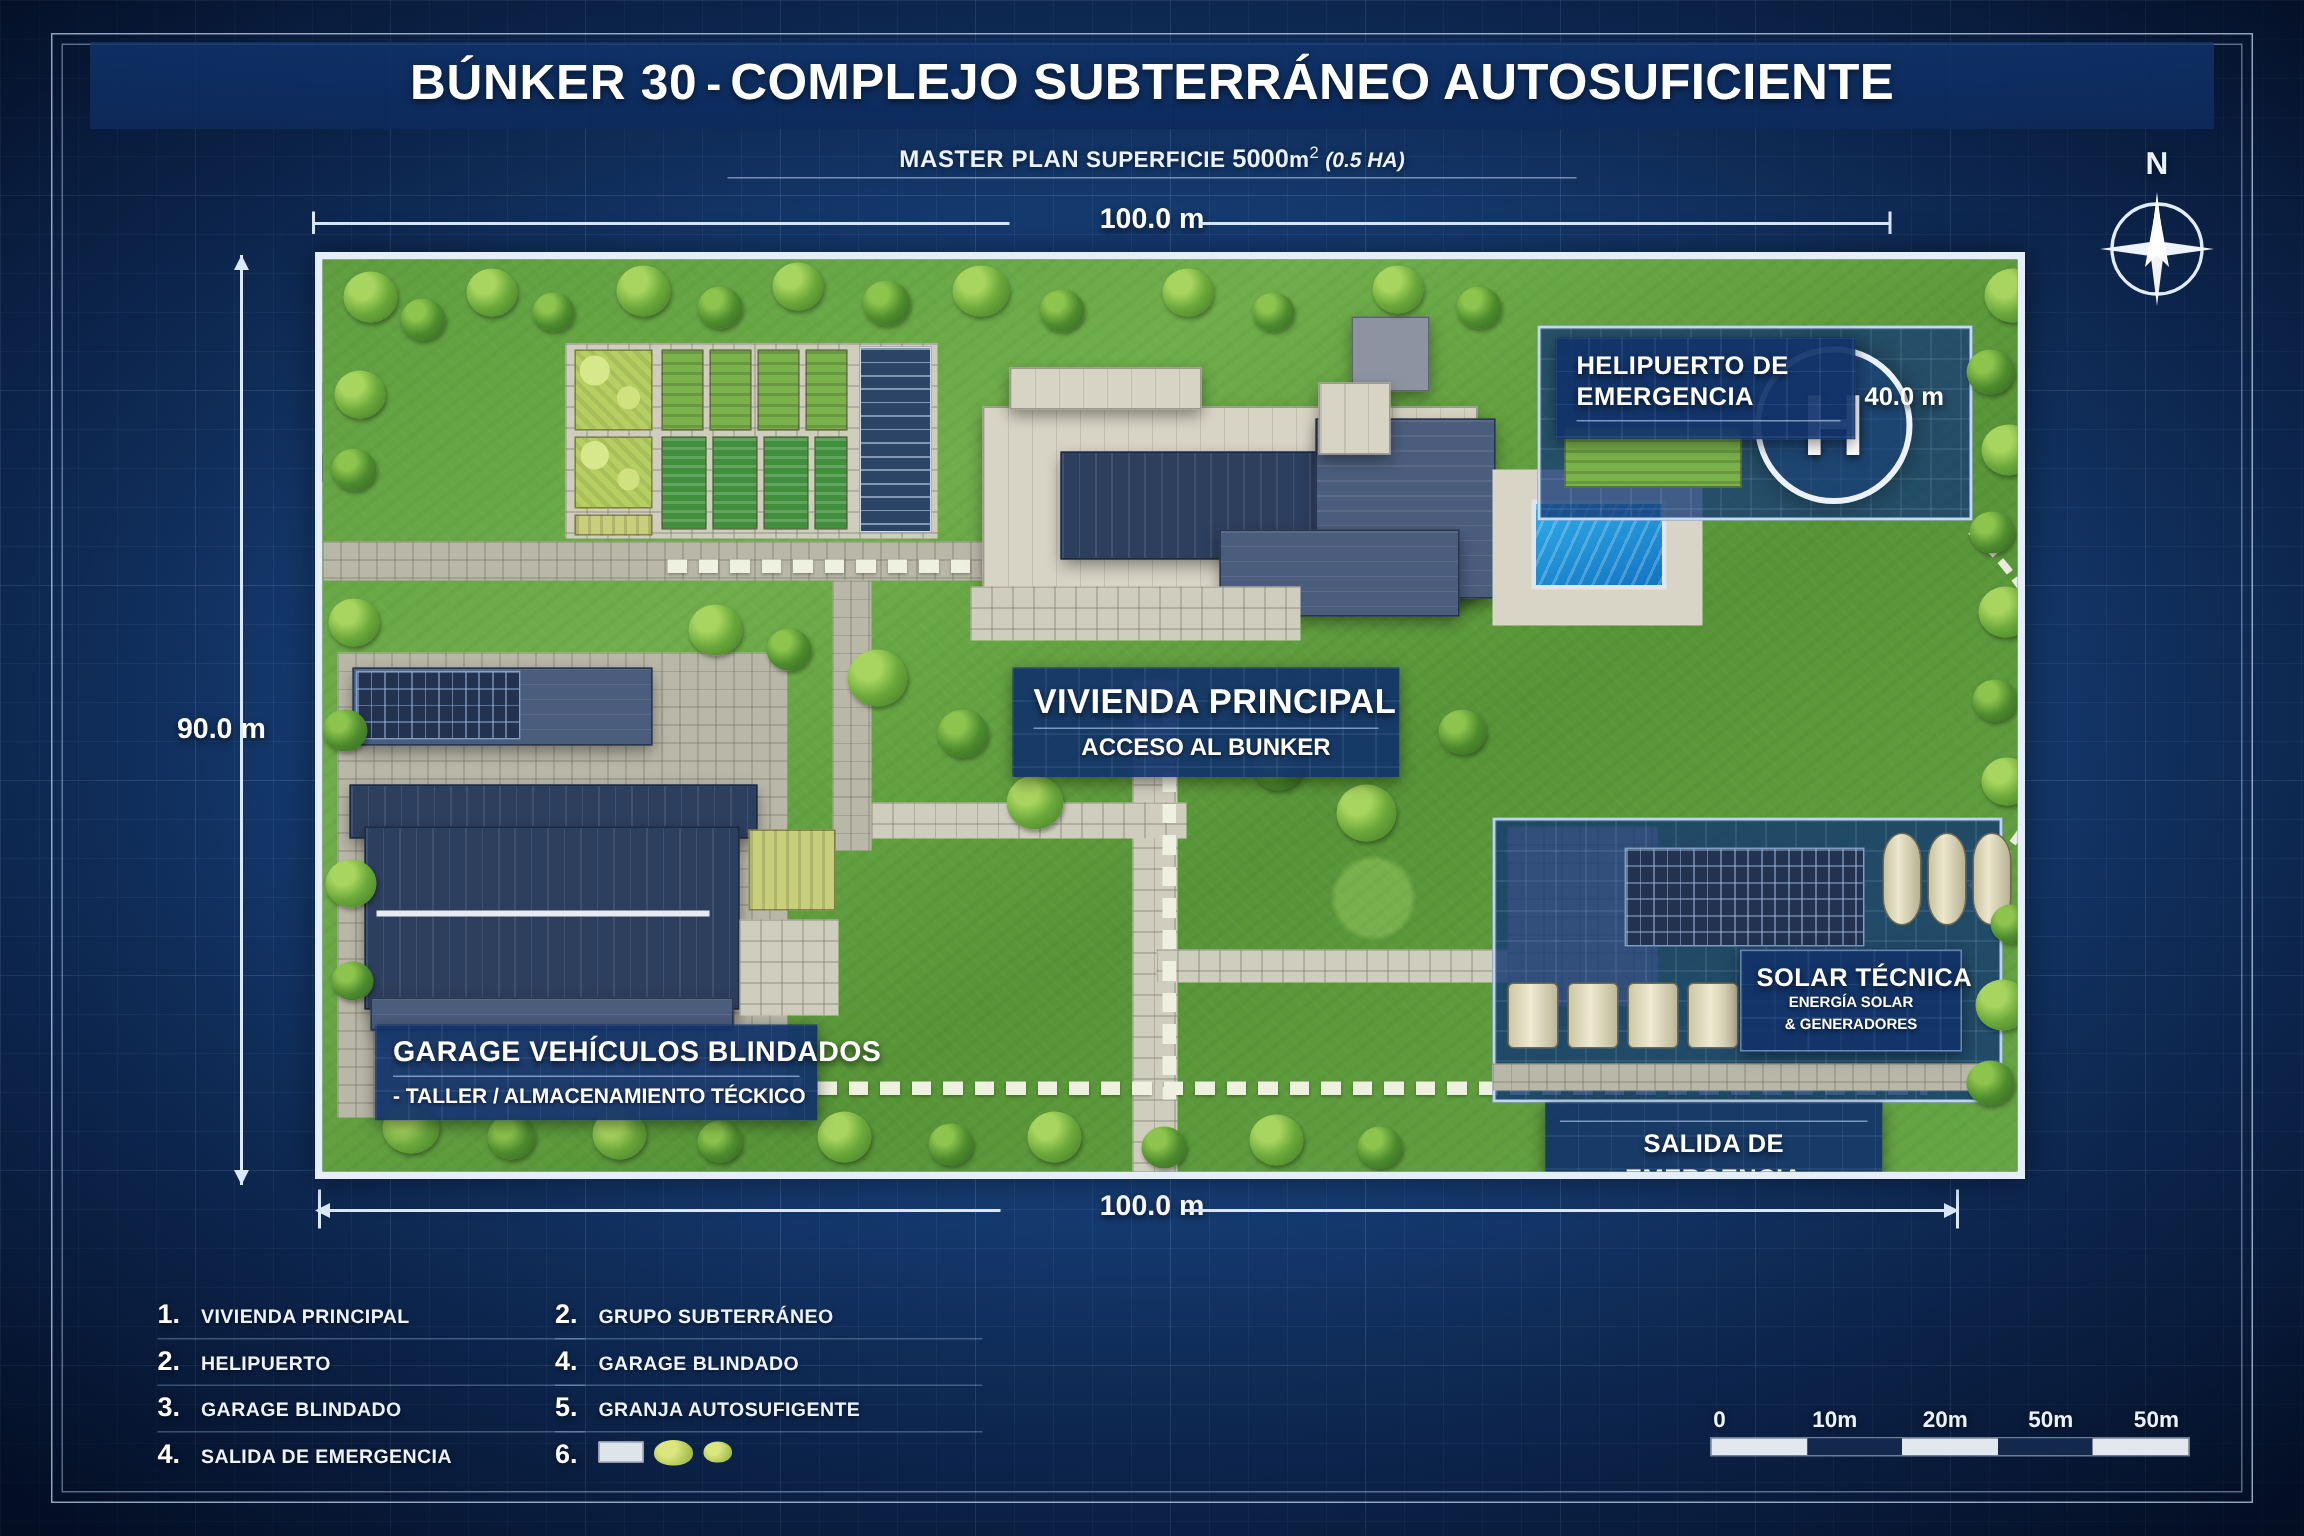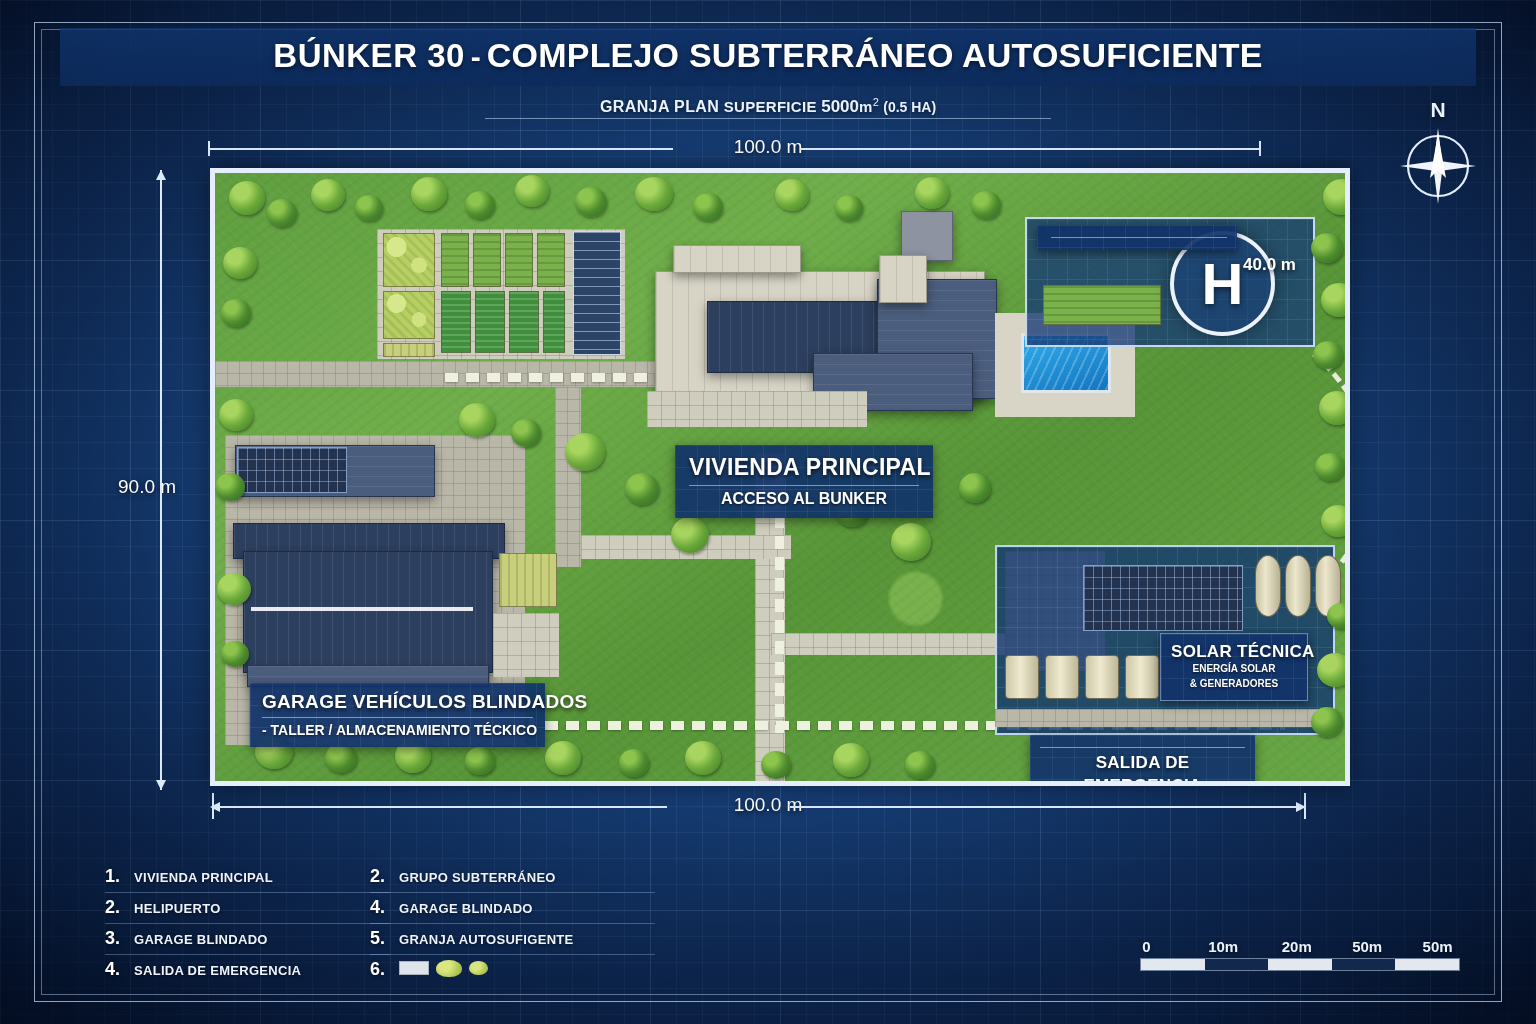--- a/index.html
+++ b/index.html
@@ -56,34 +56,34 @@
   #title-text .t-sub  { font-size:34px; font-weight:bold; letter-spacing:.2px; }
 
   #subtitle-row {
     position:absolute; top:96px; left:0; right:0; text-align:center;
     color:#eaf2ff; white-space:nowrap; text-shadow:0 1px 4px rgba(0,0,0,.6);
   }
   #subtitle-row .s-strong { font-size:16px; font-weight:bold; letter-spacing:.4px; }
   #subtitle-row .s-norm   { font-size:15px; font-weight:600; letter-spacing:.3px; }
   #subtitle-row .s-big    { font-size:17px; font-weight:bold; }
   #subtitle-row .s-sup    { font-size:11px; vertical-align:super; }
-  #subtitle-row .s-ha     { font-size:14px; font-weight:600; }
+  #subtitle-row .s-ha     { font-size:14px; font-weight:600;font-style:italic; }
   #sub-rule { left:485px; top:118px; width:566px; }
 
   
   #compass { position:absolute; left:1392px; top:100px; width:92px; height:110px; }
   #compass .n-label {
     position:absolute; top:-2px; left:0; right:0; text-align:center;
     font-size:21px; font-weight:bold; color:#e8f1ff;
     text-shadow:0 1px 4px rgba(0,0,0,.6);
   }
 
   
   .dim-label {
-    position:absolute; color:#ffffff; font-weight:normal;
+    position:absolute; color:#ffffff; font-weight:bold;
     text-shadow:0 2px 5px rgba(0,0,0,.7); white-space:nowrap;
   }
   #dim-top-label  { top:136px; left:0; width:1536px; text-align:center; font-size:19px; }
   #dim-top-line-l { position:absolute; top:148px; left:208px; width:465px; height:1.6px; background:#dce9fb; }
   #dim-top-line-r { position:absolute; top:148px; left:800px; width:460px; height:1.6px; background:#dce9fb; }
   .tick-v { position:absolute; width:1.6px; background:#dce9fb; }
 
   #dim-left-label { top:476px; left:118px; font-size:19px; }
   #dim-left-line  { position:absolute; left:160px; top:170px; width:1.6px; height:620px; background:#dce9fb; }
 
@@ -335,21 +335,21 @@
 
 <div class="frame-outer"></div>
 <div class="frame-inner"></div>
 
 <div id="title-band"></div>
 <div id="title-text">
   <span class="t-main">BÚNKER 30</span><span class="t-dash">-</span><span class="t-sub">COMPLEJO SUBTERRÁNEO AUTOSUFICIENTE</span>
 </div>
 
 <div id="subtitle-row">
-  <span class="s-strong">GRANJA PLAN</span>
+  <span class="s-strong">MASTER PLAN</span>
   <span class="s-norm">SUPERFICIE</span>
   <span class="s-big">5000</span><span class="s-norm">m</span><span class="s-sup">2</span>
   <span class="s-ha">(0.5 HA)</span>
 </div>
 <div class="title-rule" id="sub-rule"></div>
 
 <div id="compass">
   <div class="n-label">N</div>
   <svg width="92" height="92" viewBox="0 0 92 92" style="position:absolute;top:20px;left:0">
     <circle cx="46" cy="46" r="30" fill="none" stroke="#e3ecfa" stroke-width="2.2"></circle>
@@ -500,20 +500,21 @@
     <div class="tree dk" style="left:250px; top:574px; width:30px; height:28px;"></div>
     <div class="tree" style="left:330px; top:568px; width:36px; height:34px;"></div>
     <div class="tree dk" style="left:404px; top:576px; width:30px; height:28px;"></div>
     <div class="tree" style="left:470px; top:568px; width:36px; height:34px;"></div>
     <div class="tree dk" style="left:546px; top:578px; width:30px; height:28px;"></div>
     <div class="tree" style="left:618px; top:570px; width:36px; height:34px;"></div>
     <div class="tree dk" style="left:690px; top:578px; width:30px; height:28px;"></div>
 
 
     <div class="callout" id="cal-heli">
+      <div class="c-title">HELIPUERTO DE EMERGENCIA</div>
       <div class="c-rule"></div>
     </div>
 
     <div class="callout" id="cal-viv">
       <div class="c-title">VIVIENDA PRINCIPAL</div>
       <div class="c-rule"></div>
       <div class="c-sub">ACCESO AL BUNKER</div>
     </div>
 
     <div class="callout" id="cal-garage">

